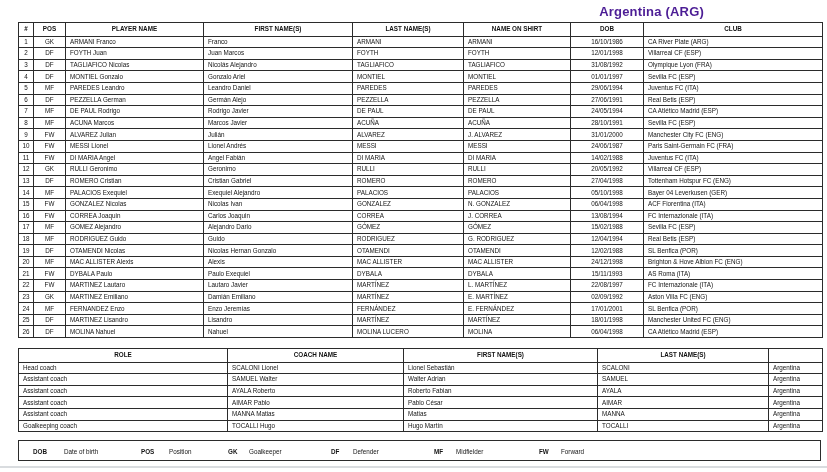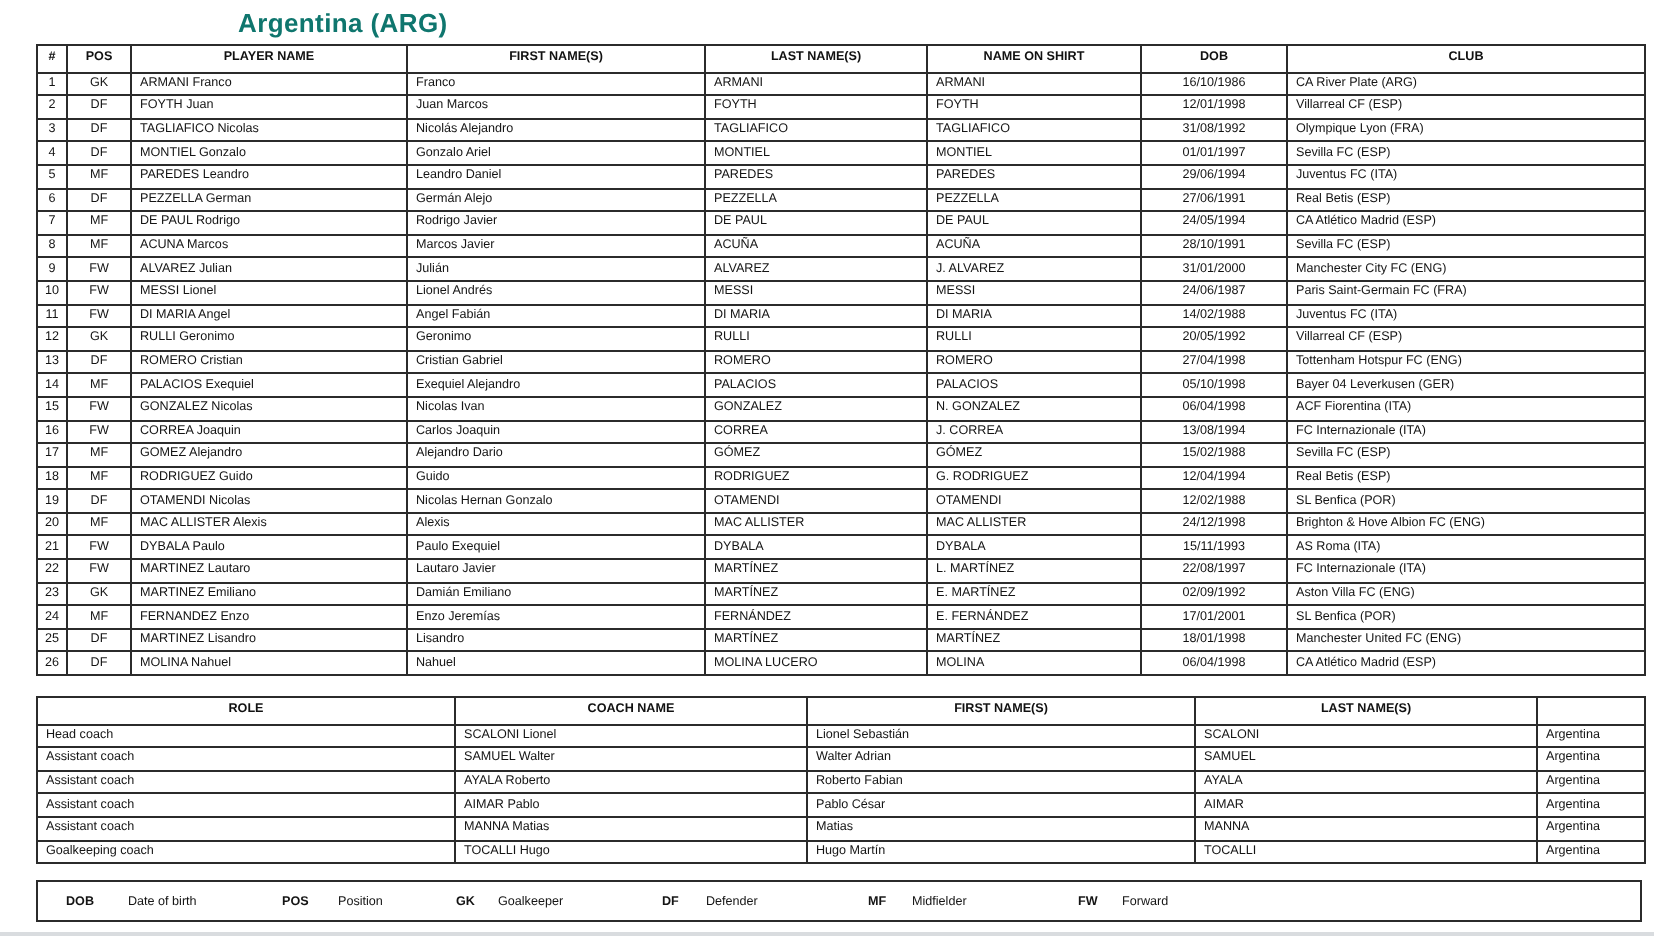--- a/index.html
+++ b/index.html
@@ -2,22 +2,22 @@
 <html><head>
 <meta charset="utf-8">
 <style>
   html,body{margin:0;padding:0;}
   body{
     width:827px;height:472px;position:relative;background:#ffffff;
     font-family:"Liberation Sans", sans-serif;color:#141414;overflow:hidden;
   }
   .title{
     position:absolute;top:4px;left:0;width:704px;box-sizing:border-box;
-    padding-left:119px;text-align:left;font-size:13px;font-weight:bold;
-    letter-spacing:.2px;color:#0f766e;
+    padding-left:119px;text-align:right;font-size:13px;font-weight:bold;
+    letter-spacing:.2px;color:#4c1d95;
   }
   table.grid{
     position:absolute;left:18px;border-collapse:collapse;table-layout:fixed;width:804px;
     background:#fff;
   }
   table.players{top:22px;}
   table.coaches{top:348px;}
   .grid th,.grid td{
     border:1px solid #2b2b2b;font-size:6.3px;line-height:8px;
     white-space:nowrap;overflow:hidden;

